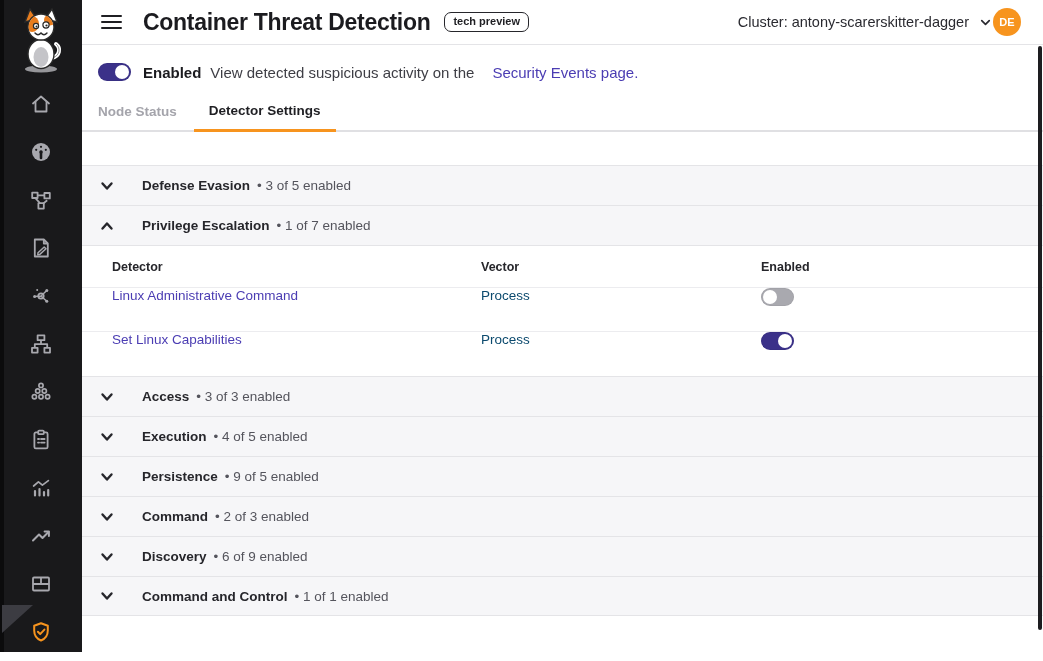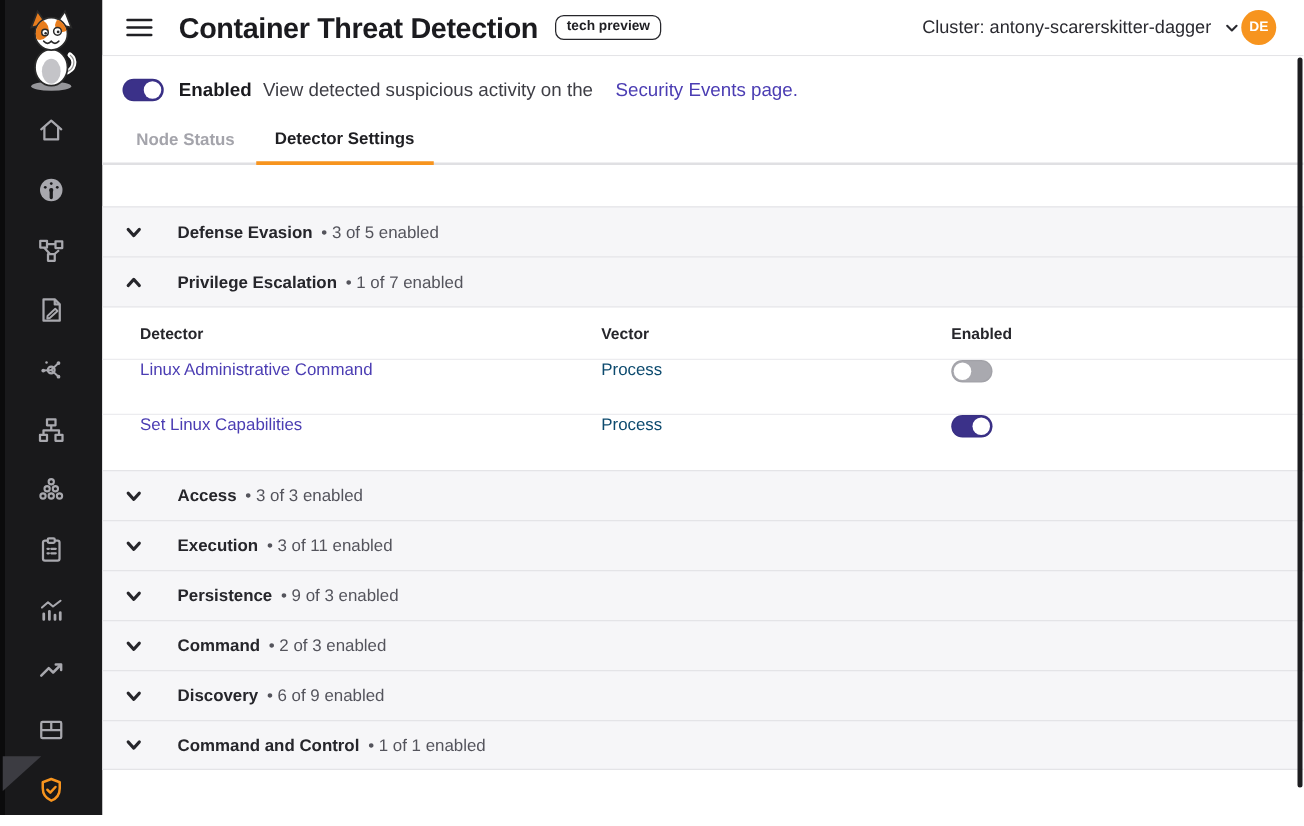--- a/index.html
+++ b/index.html
@@ -33,21 +33,21 @@
   
   .subheader { height:87px; flex:none; position:relative; border-bottom:2px solid #e0e0e3; background:#fff; }
   .enable-row { display:flex; align-items:center; padding:18px 0 0 16px; }
   .toggle { width:33px; height:18px; border-radius:9px; background:#a9a9af; position:relative; cursor:pointer; flex:none; box-shadow:inset 0 0 0 1px rgba(0,0,0,0.04); }
   .toggle .knob { position:absolute; top:2px; left:2px; width:14px; height:14px; border-radius:50%; background:#fff; }
   .toggle.on { background:#3b3189; }
   .toggle.on .knob { left:auto; right:2px; }
   .enable-label { font-size:15px; font-weight:700; color:#1b1b1f; margin-left:12px; }
   .enable-desc { font-size:15px; color:#3e3e45; margin-left:9px; }
   .events-link { font-size:15px; color:#4b3db3; margin-left:18px; cursor:pointer; text-decoration:none; }
-  .tabs { position:absolute; bottom:-2px; left:11px; padding-left:16px; display:flex; align-items:flex-end; }
+  .tabs { position:absolute; bottom:-2px; left:0; padding-left:16px; display:flex; align-items:flex-end; }
   .tab { font-size:13.5px; font-weight:700; cursor:pointer; }
   .tab-inactive { color:#a4a4ab; padding:0 17px 13px 0; }
   .tab-active { color:#1f1f23; padding:0 15px 11px; border-bottom:3px solid #f7941e; }
   
   .content { flex:1; position:relative; }
   .cat-row { height:40px; background:#f6f6f8; border-top:1px solid #e4e4e7; display:flex; align-items:center; padding-left:17px; cursor:pointer; }
   .cat-row.first { margin-top:33px; }
   .cat-row.last { border-bottom:1px solid #e4e4e7; }
   .chev { width:16px; height:16px; margin-right:27px; color:#26262b; flex:none; }
   .chev svg { width:16px; height:16px; display:block; }
@@ -281,31 +281,31 @@
         <span class="cat-summary">• 3 of 3 enabled</span>
       </div>
 
       <div class="cat-row">
         <span class="chev">
           <svg viewBox="0 0 16 16" fill="none" stroke="currentColor" stroke-width="2.4" stroke-linecap="round" stroke-linejoin="round">
               <path d="M3.5 5.5 L8 10.5 L12.5 5.5"></path>
             </svg>
         </span>
         <span class="cat-name">Execution</span>
-        <span class="cat-summary">• 3 of 11 enabled</span>
+        <span class="cat-summary">• 4 of 5 enabled</span>
       </div>
 
       <div class="cat-row">
         <span class="chev">
           <svg viewBox="0 0 16 16" fill="none" stroke="currentColor" stroke-width="2.4" stroke-linecap="round" stroke-linejoin="round">
               <path d="M3.5 5.5 L8 10.5 L12.5 5.5"></path>
             </svg>
         </span>
         <span class="cat-name">Persistence</span>
-        <span class="cat-summary">• 9 of 3 enabled</span>
+        <span class="cat-summary">• 9 of 5 enabled</span>
       </div>
 
       <div class="cat-row">
         <span class="chev">
           <svg viewBox="0 0 16 16" fill="none" stroke="currentColor" stroke-width="2.4" stroke-linecap="round" stroke-linejoin="round">
               <path d="M3.5 5.5 L8 10.5 L12.5 5.5"></path>
             </svg>
         </span>
         <span class="cat-name">Command</span>
         <span class="cat-summary">• 2 of 3 enabled</span>

